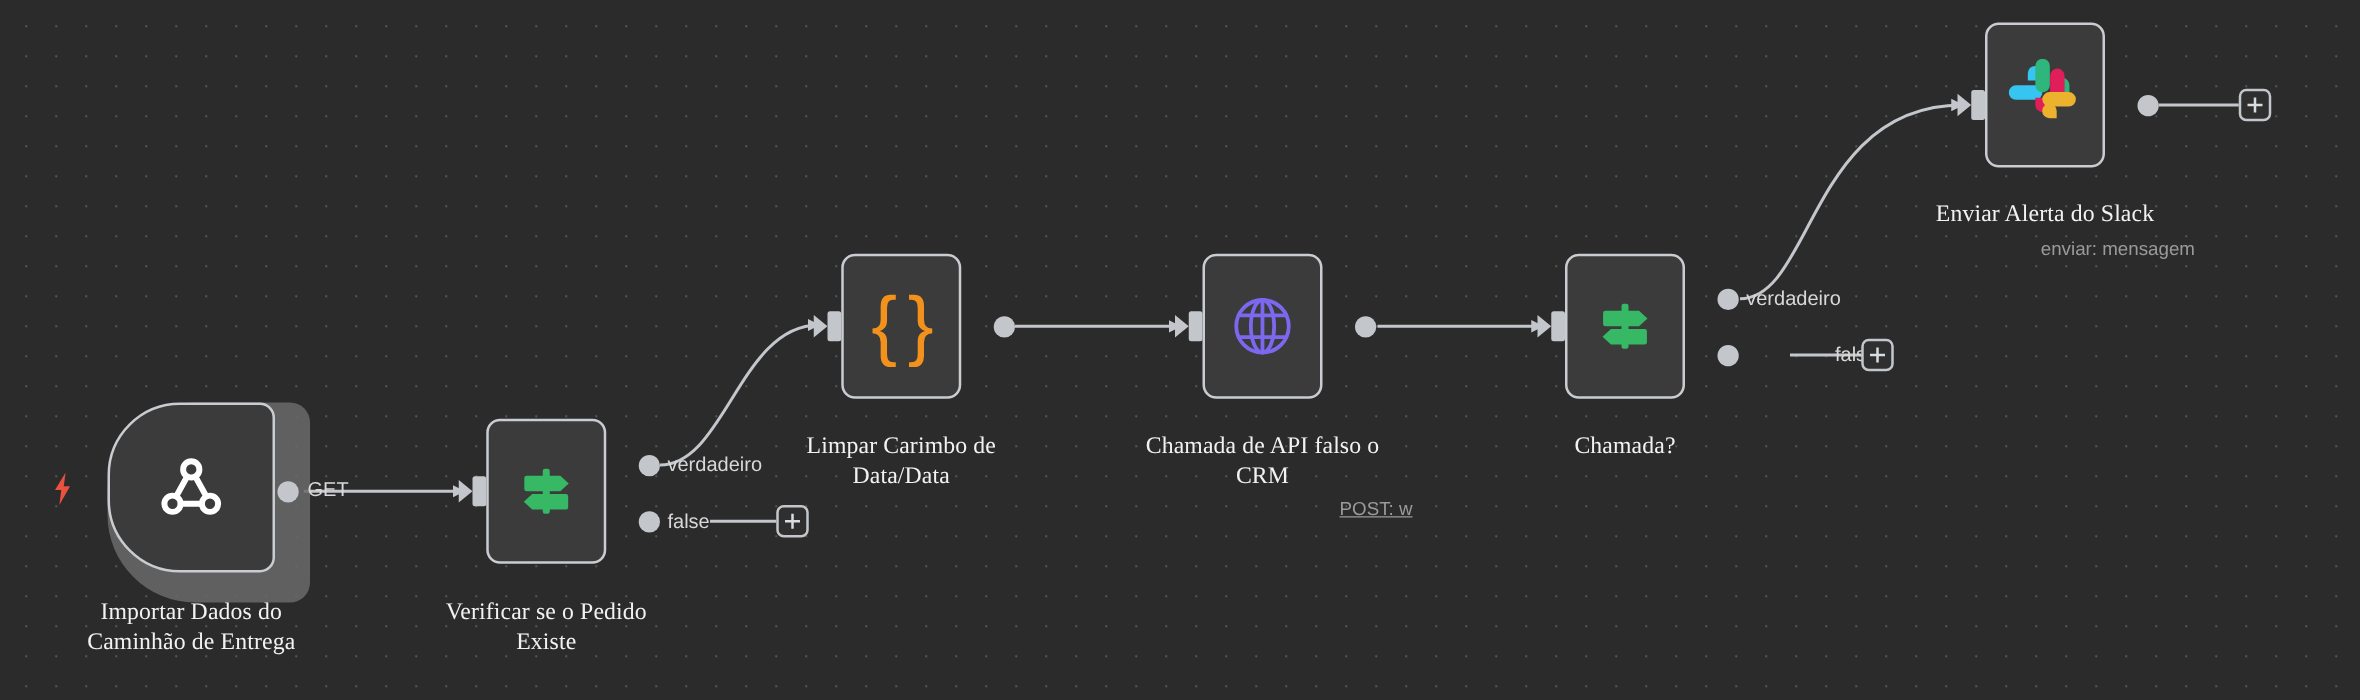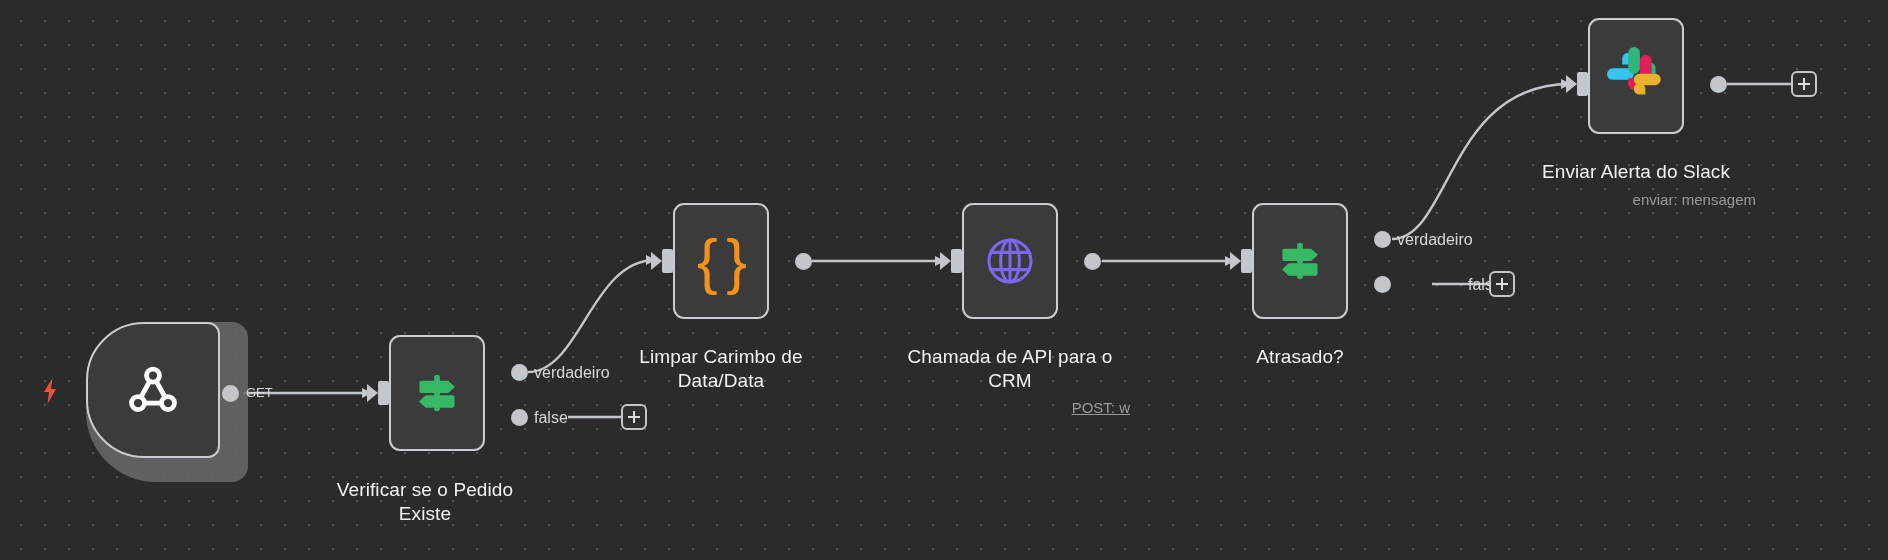--- a/index.html
+++ b/index.html
@@ -61,20 +61,21 @@
   
   .caption {
     position: absolute;
     text-align: center;
     color: #f2f2f2;
     font-size: 19px;
     line-height: 24px;
     letter-spacing: .1px;
     z-index: 6;
     white-space: pre-line;
+    font-family: Liberation Serif, serif;
   }
   .subcaption {
     position: absolute;
     text-align: right;
     color: #9a9a9a;
     font-size: 15px;
     line-height: 19px;
     z-index: 6;
   }
   
@@ -108,21 +109,21 @@
     position: absolute;
     color: #d8d8d8;
     font-size: 16px;
     line-height: 18px;
     z-index: 7;
     white-space: nowrap;
   }
   .edge-label {
     position: absolute;
     color: #d8d8d8;
-    font-size: 13px;
+    font-size: 16px;
     line-height: 16px;
     z-index: 7;
     white-space: nowrap;
   }
   
   .plus-btn {
     position: absolute;
     box-sizing: border-box;
     width: 26px;
     height: 26px;
@@ -195,35 +196,37 @@
       <path d="M10.7 8.5 L7.2 14.8"></path>
       <path d="M13.3 8.5 L16.8 14.8"></path>
       <path d="M8.6 17.2 L15.4 17.2"></path>
     </svg>
   </div>
   <svg class="bolt" style="left:42px; top:378px;" viewBox="0 0 16 26">
     <path d="M10.5 0 L2 14 L7 14 L5.5 26 L14 11 L9 11 Z" fill="#E8523F"></path>
   </svg>
   <div class="port-out" style="left:222px; top:385px;"></div>
   <div class="edge-label" style="left:246px; top:385px;">GET</div>
+  <div class="caption" style="left:33px; top:478px; width:240px;">Importar Dados do
+Caminhão de Entrega</div>
 
   <div class="port-in" style="left:378px; top:381px;"></div>
   <div class="node" style="left:389px; top:335px;">
     <svg class="signpost" viewBox="0 0 48 48" fill="#36B864">
       <rect x="21.5" y="8" width="5" height="32" rx="1.6"></rect>
       <path d="M10 13 h24 l6 5.5 l-6 5.5 H10 a1.6 1.6 0 0 1 -1.6 -1.6 v-7.8 A1.6 1.6 0 0 1 10 13 z"></path>
       <path d="M38 26 H14 l-6 5.5 l6 5.5 h24 a1.6 1.6 0 0 0 1.6 -1.6 v-7.8 A1.6 1.6 0 0 0 38 26 z"></path>
     </svg>
   </div>
   <div class="port-out" style="left:511px; top:364px;"></div>
   <div class="port-label" style="left:534px; top:364px;">verdadeiro</div>
   <div class="port-out" style="left:511px; top:409px;"></div>
   <div class="port-label" style="left:534px; top:409px;">false</div>
   <div class="plus-btn" style="left:621px; top:404px;"></div>
-  <div class="caption" style="left:305px; top:478px; width:240px;">Verificar se o Pedido
+  <div class="caption" style="left:317px; top:478px; width:240px;">Verificar se o Pedido
 Existe</div>
 
   <div class="port-in" style="left:662px; top:249px;"></div>
   <div class="node" style="left:673px; top:203px;">
     <span class="braces">{ }</span>
   </div>
   <div class="port-out" style="left:795px; top:253px;"></div>
   <div class="caption" style="left:601px; top:345px; width:240px;">Limpar Carimbo de
 Data/Data</div>
 
@@ -231,38 +234,38 @@
   <div class="node" style="left:962px; top:203px;">
     <svg class="icon" width="56" height="56" viewBox="0 0 48 48" fill="none" stroke="#7B68EE" stroke-width="2.6">
       <circle cx="24" cy="24" r="18"></circle>
       <ellipse cx="24" cy="24" rx="8" ry="18"></ellipse>
       <line x1="6.6" y1="16.6" x2="41.4" y2="16.6"></line>
       <line x1="6.6" y1="31.4" x2="41.4" y2="31.4"></line>
       <line x1="24" y1="6" x2="24" y2="42"></line>
     </svg>
   </div>
   <div class="port-out" style="left:1084px; top:253px;"></div>
-  <div class="caption" style="left:890px; top:345px; width:240px;">Chamada de API para o
+  <div class="caption" style="left:890px; top:345px; width:240px;">Chamada de API falso o
 CRM</div>
   <div class="subcaption" style="left:890px; top:398px; width:240px;text-decoration:underline;">POST: w</div>
 
   <div class="port-in" style="left:1241px; top:249px;"></div>
   <div class="node" style="left:1252px; top:203px;">
     <svg class="signpost" viewBox="0 0 48 48" fill="#36B864">
       <rect x="21.5" y="8" width="5" height="32" rx="1.6"></rect>
       <path d="M10 13 h24 l6 5.5 l-6 5.5 H10 a1.6 1.6 0 0 1 -1.6 -1.6 v-7.8 A1.6 1.6 0 0 1 10 13 z"></path>
       <path d="M38 26 H14 l-6 5.5 l6 5.5 h24 a1.6 1.6 0 0 0 1.6 -1.6 v-7.8 A1.6 1.6 0 0 0 38 26 z"></path>
     </svg>
   </div>
   <div class="port-out" style="left:1374px; top:231px;"></div>
   <div class="port-label" style="left:1397px; top:231px;">verdadeiro</div>
   <div class="port-out" style="left:1374px; top:276px;"></div>
   <div class="port-label" style="left:1468px; top:276px;">falso</div>
   <div class="plus-btn" style="left:1489px; top:271px;"></div>
-  <div class="caption" style="left:1180px; top:345px; width:240px;">Atrasado?</div>
+  <div class="caption" style="left:1180px; top:345px; width:240px;">Chamada?</div>
 
   <div class="port-in" style="left:1577px; top:72px;"></div>
   <div class="node" style="left:1588px; top:18px;">
     <svg class="icon" width="58" height="58" viewBox="0 0 54 54">
 
       <path fill="#36C5F0" d="M19.6 5.4a5.4 5.4 0 1 1 0 10.8h-5.4v-5.4a5.4 5.4 0 0 1 5.4-5.4z"></path>
       <path fill="#36C5F0" d="M19.6 19.8a5.4 5.4 0 0 1 0 10.8H5.4a5.4 5.4 0 0 1 0-10.8h14.2z"></path>
 
       <path fill="#2EB67D" d="M34.4 19.6a5.4 5.4 0 1 1 10.8 0v5.4h-5.4a5.4 5.4 0 0 1-5.4-5.4z"></path>
       <path fill="#2EB67D" d="M30.6 19.6a5.4 5.4 0 0 1-10.8 0V5.4a5.4 5.4 0 1 1 10.8 0v14.2z"></path>

